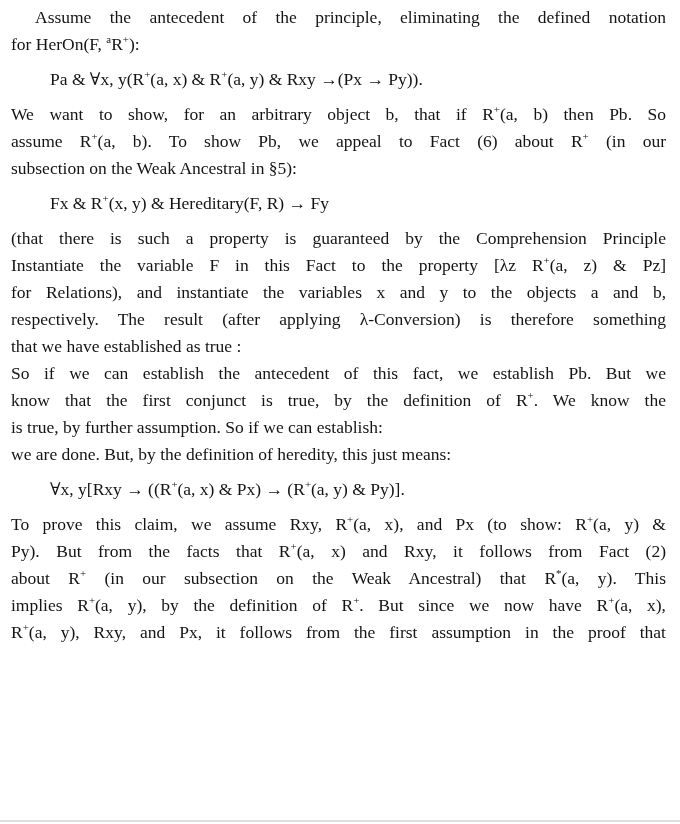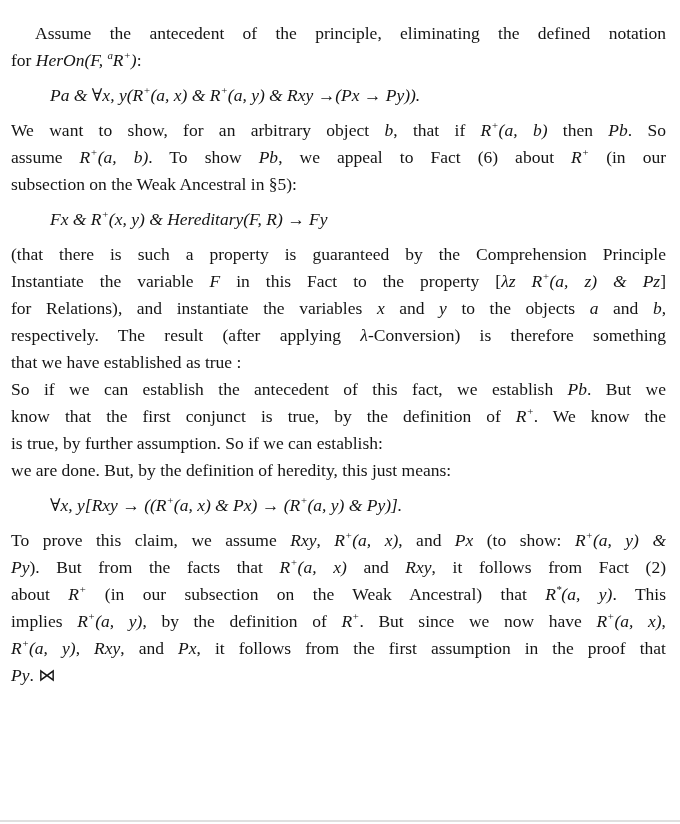--- a/index.html
+++ b/index.html
@@ -9,21 +9,21 @@
   }
   body {
     width: 680px;
     height: 824px;
     position: relative;
     overflow: hidden;
     font-family: "Liberation Serif", "DejaVu Serif", serif;
     color: #141414;
   }
   .page {
-    padding: 20px 14px 0 11px;
+    padding: 4px 14px 0 11px;
   }
   .line {
     font-size: 17.5px;
     line-height: 27px;
     text-align: justify;
     text-align-last: justify;
     text-justify: inter-word;
   }
   .line.last {
     text-align-last: left;
@@ -36,21 +36,20 @@
     padding-left: 39px;
   }
   .formula .line {
     text-align: left;
     text-align-last: left;
   }
   .formula .line.cont {
     padding-left: 9px;
   }
   .it {
-    font-style: italic;
   }
   sup {
     font-size: 0.62em;
     line-height: 0;
     vertical-align: super;
   }
   .bottom-strip {
     position: absolute;
     left: 0;
     right: 0;
@@ -107,18 +106,17 @@
   <div class="formula">
     <div class="line last"><span class="it">∀x, y[Rxy → ((R<sup>+</sup>(a, x) &amp; Px) → (R<sup>+</sup>(a, y) &amp; Py)].</span></div>
   </div>
 
   <div class="para">
     <div class="line"><span>To prove this claim, we assume </span><span class="it">Rxy</span><span>, </span><span class="it">R<sup>+</sup>(a, x)</span><span>, and </span><span class="it">Px</span><span> (to show: </span><span class="it">R<sup>+</sup>(a, y) &amp;</span></div>
     <div class="line"><span class="it">Py</span><span>). But from the facts that </span><span class="it">R<sup>+</sup>(a, x)</span><span> and </span><span class="it">Rxy</span><span>, it follows from Fact (2)</span></div>
     <div class="line"><span>about </span><span class="it">R<sup>+</sup></span><span> (in our subsection on the Weak Ancestral) that </span><span class="it">R<sup>*</sup>(a, y)</span><span>. This</span></div>
     <div class="line"><span>implies </span><span class="it">R<sup>+</sup>(a, y)</span><span>, by the definition of </span><span class="it">R<sup>+</sup></span><span>. But since we now have </span><span class="it">R<sup>+</sup>(a, x)</span><span>,</span></div>
     <div class="line"><span class="it">R<sup>+</sup>(a, y)</span><span>, </span><span class="it">Rxy</span><span>, and </span><span class="it">Px</span><span>, it follows from the first assumption in the proof that</span></div>
-    <div class="line last"><span class="it">Py</span><span>. ⋈</span></div>
   </div>
 
 </main>
 
 <div class="bottom-strip"></div>
 
 </body></html>

